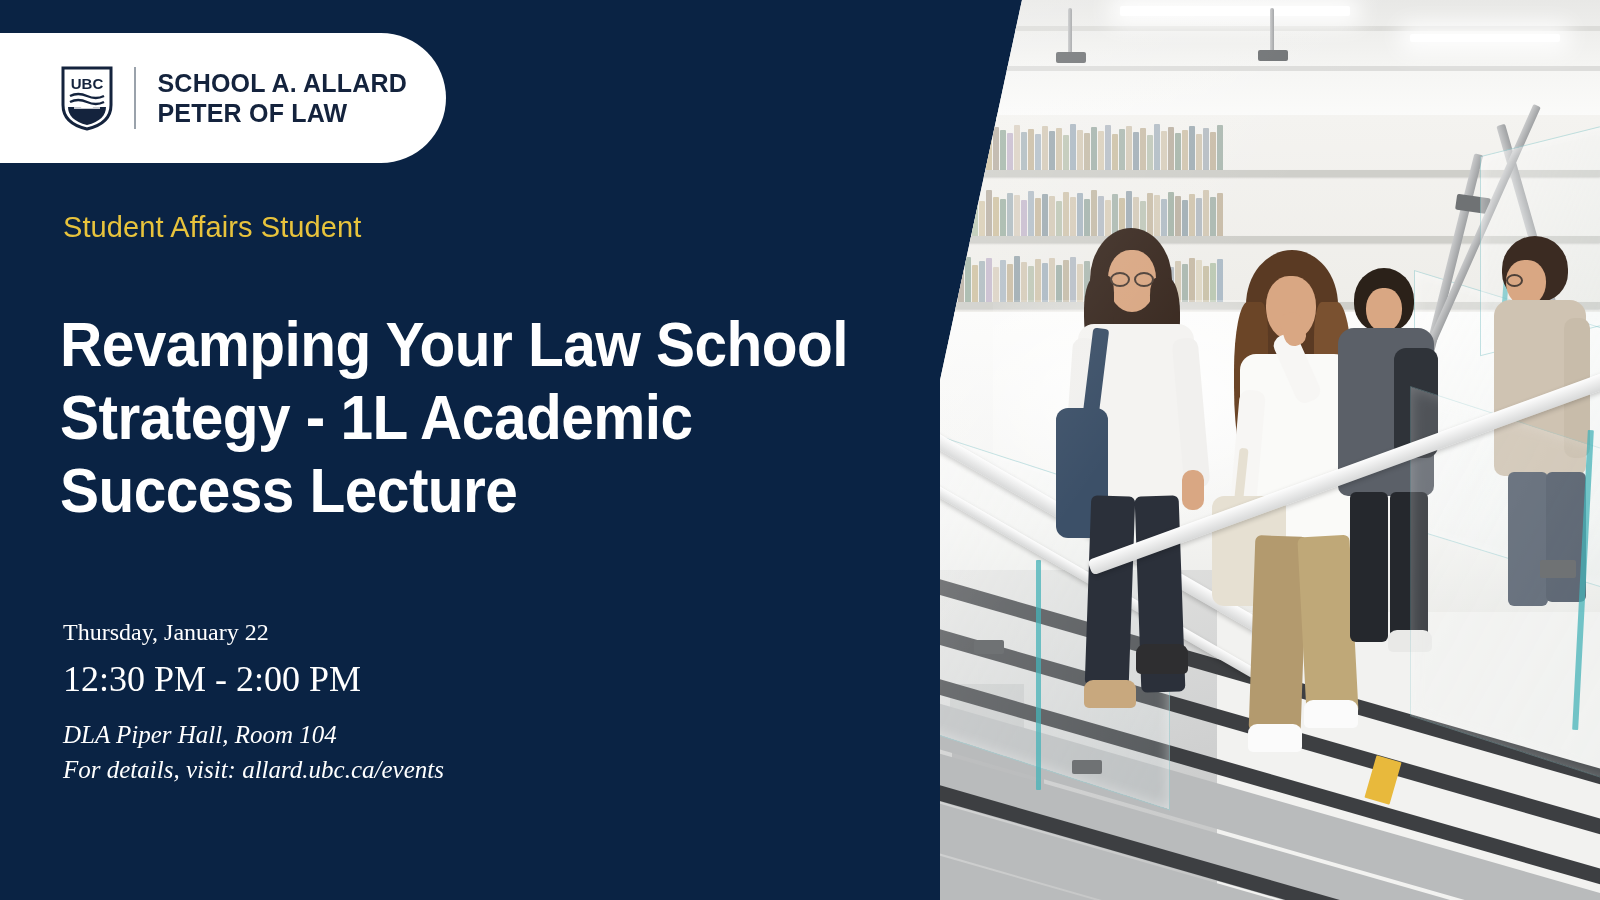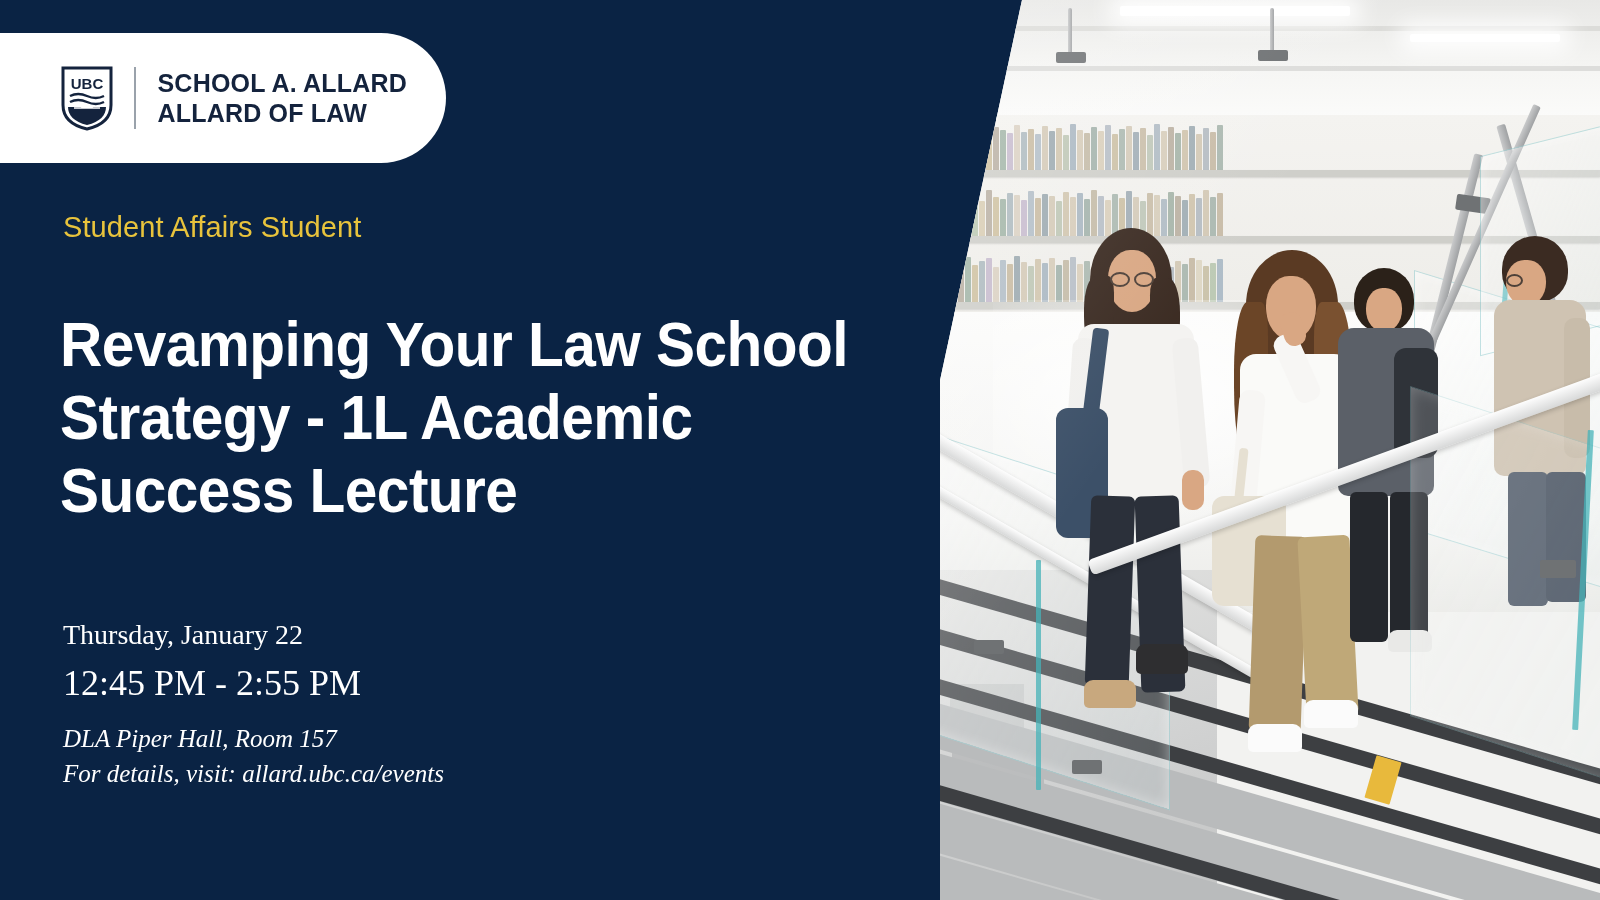--- a/index.html
+++ b/index.html
@@ -183,21 +183,21 @@
     letter-spacing:-0.6px;
     transform:scaleX(.93);
     transform-origin:left top;
   }
 
   .detail-block {
     position:absolute; left:63px; top:620px;
     color:#ffffff;
     font-family:"Liberation Serif", serif;
   }
-  .d-date { font-size:28px; line-height:1.05; }
+  .d-date { font-size:24px; line-height:1.05; }
   .d-time { font-size:36px; line-height:1.05; margin-top:16px; }
   .d-loc  { font-size:25px; font-style:italic; margin-top:22px; line-height:1.15; }
   .d-url  { font-size:25px; font-style:italic; margin-top:6px; line-height:1.15; }
 </style>
 </head>
 <body>
 
 <div class="poster">
 
   <div class="photo-wrap">
@@ -471,30 +471,30 @@
           <path d="M3 3 H51 V40 C51 54 40 61 27 64 C14 61 3 54 3 40 Z" fill="none" stroke="#14233d" stroke-width="3"></path>
           <text x="27" y="24" text-anchor="middle" font-family="Liberation Sans, sans-serif" font-size="15" font-weight="bold" fill="#14233d">UBC</text>
           <path d="M10 31 q8 -4 17 0 q9 4 17 0" fill="none" stroke="#14233d" stroke-width="2.4"></path>
           <path d="M10 37 q8 -4 17 0 q9 4 17 0" fill="none" stroke="#14233d" stroke-width="2.4"></path>
           <path d="M27 60 C14 57 8 50 8 42 L46 42 C46 50 40 57 27 60 Z" fill="#14233d"></path>
           <path d="M27 43 L20 41 M27 43 L27 40 M27 43 L34 41 M27 43 L14 43 M27 43 L40 43" stroke="#ffffff" stroke-width="1.6" fill="none"></path>
         </svg>
         <div class="logo-divider"></div>
         <div class="wordmark">
           <div>SCHOOL A. ALLARD</div>
-          <div>ALLARD OF LAW</div>
+          <div>PETER OF LAW</div>
         </div>
       </div>
     </div>
 
     <div class="kicker">Student Affairs Student</div>
 
     <div class="headline">Revamping Your Law School Strategy - 1L Academic Success Lecture</div>
 
     <div class="detail-block">
       <div class="d-date">Thursday, January 22</div>
-      <div class="d-time">12:45 PM - 2:55 PM</div>
-      <div class="d-loc">DLA Piper Hall, Room 157</div>
+      <div class="d-time">12:30 PM - 2:00 PM</div>
+      <div class="d-loc">DLA Piper Hall, Room 104</div>
       <div class="d-url">For details, visit: allard.ubc.ca/events</div>
     </div>
 
   </div>
 </div>
 
 </body></html>

